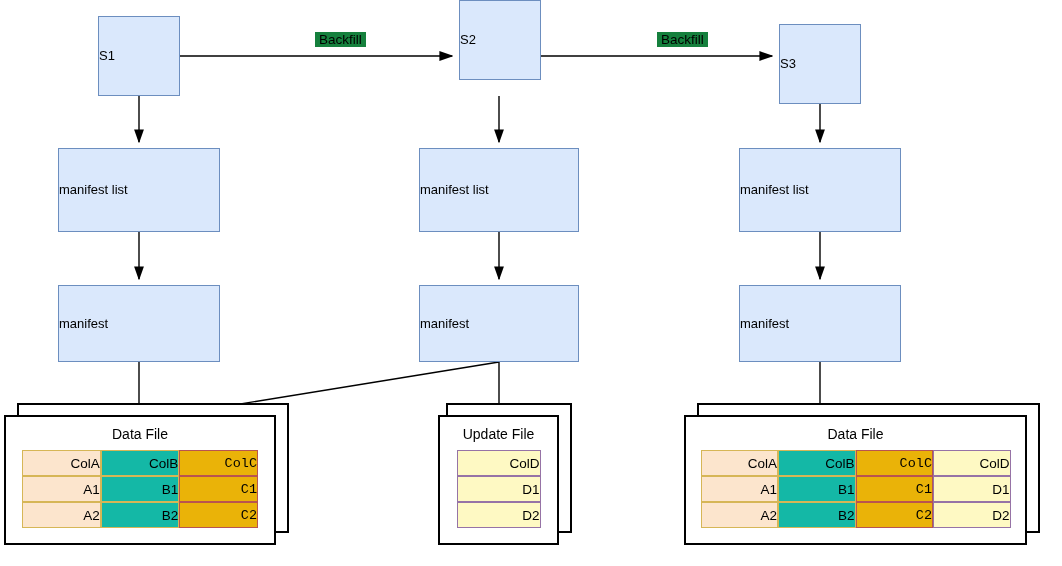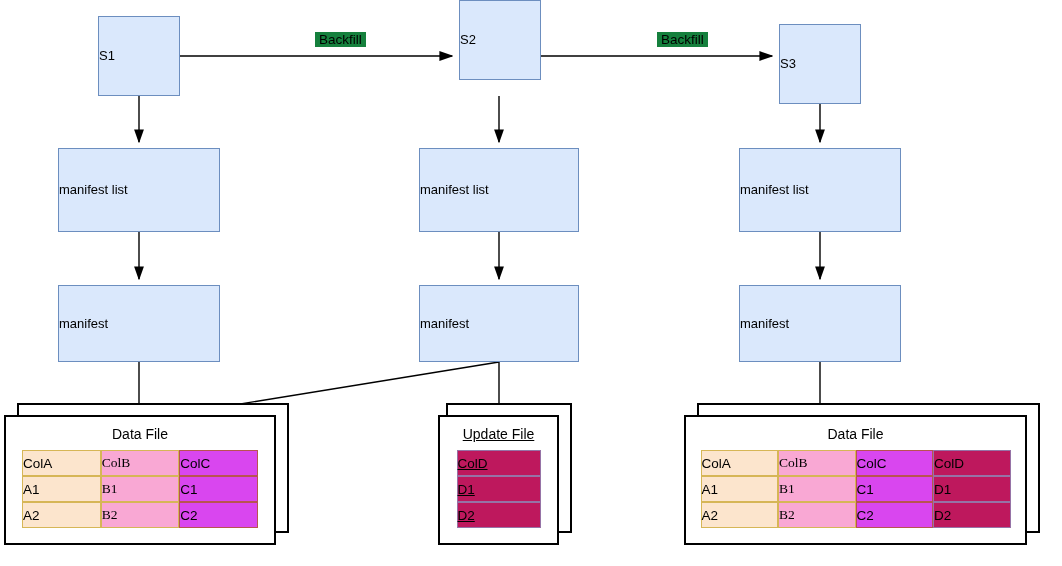--- a/index.html
+++ b/index.html
@@ -84,31 +84,31 @@
   }
   .file-table {
     border-collapse: separate;
     border-spacing: 0;
     table-layout: fixed;
   }
   .file-table td {
     height: 26px;
     font-size: 13.5px;
     color: #000000;
-    text-align: left;
+    text-align: right;
     vertical-align: middle;
     border: 1px solid;
     box-sizing: border-box;
     padding: 0;
   }
   
   .col-a { background: #fce5cd; border-color: #d6b656 !important; }
-  .col-b { background: #f9a8d4; border-color: #d6b656 !important; font-family: Liberation Serif, serif; }
-  .col-c { background: #d946ef; border-color: #b85450 !important; }
-  .col-d { background: #be185d; border-color: #9673a6 !important; }
+  .col-b { background: #14b8a6; border-color: #d6b656 !important; }
+  .col-c { background: #eab308; border-color: #b85450 !important; font-family: Liberation Mono, monospace; }
+  .col-d { background: #fef9c3; border-color: #9673a6 !important; }
 </style>
 </head>
 <body>
 
 <div id="canvas">
 
   <svg id="links" viewBox="0 0 1062 566" width="1062" height="566">
     <defs>
       <marker id="arrow" markerWidth="10" markerHeight="10" refX="9" refY="3.5" orient="auto" markerUnits="strokeWidth">
         <path d="M0,0 L10,3.5 L0,7 z" fill="#000000"></path>
@@ -188,21 +188,21 @@
               <td class="col-b">B2</td>
               <td class="col-c">C2</td>
             </tr>
           </tbody>
       </table>
     </div>
   </div>
 
   <div class="stack" style="left:420px; top:400px; width:180px; height:160px;">
     <div class="card-back" style="left:26px; top:3px; width:126px; height:130px;"></div>
-    <div class="card-front" style="left:18px; top:15px; width:121px; height:130px;text-decoration:underline;">
+    <div class="card-front" style="left:18px; top:15px; width:121px; height:130px;">
       <div class="card-title">Update File</div>
       <table class="file-table" style="width:84px;">
         <tbody>
             <tr>
               <td class="col-d">ColD</td>
             </tr>
             <tr>
               <td class="col-d">D1</td>
             </tr>
             <tr>

